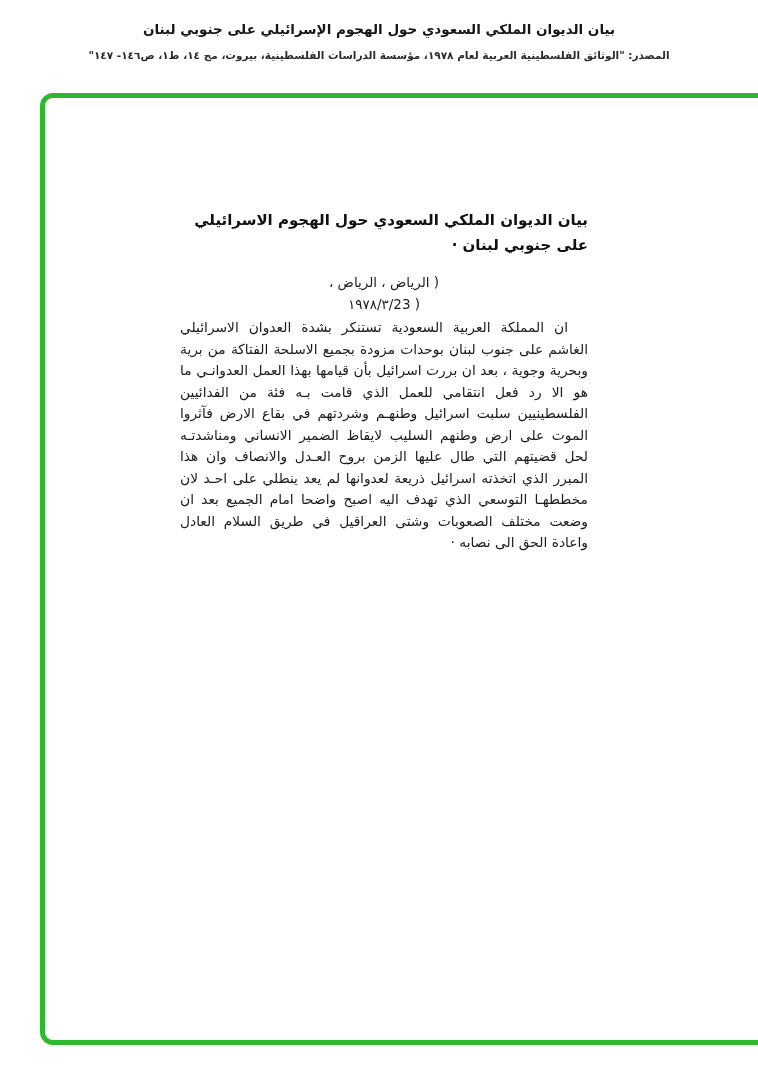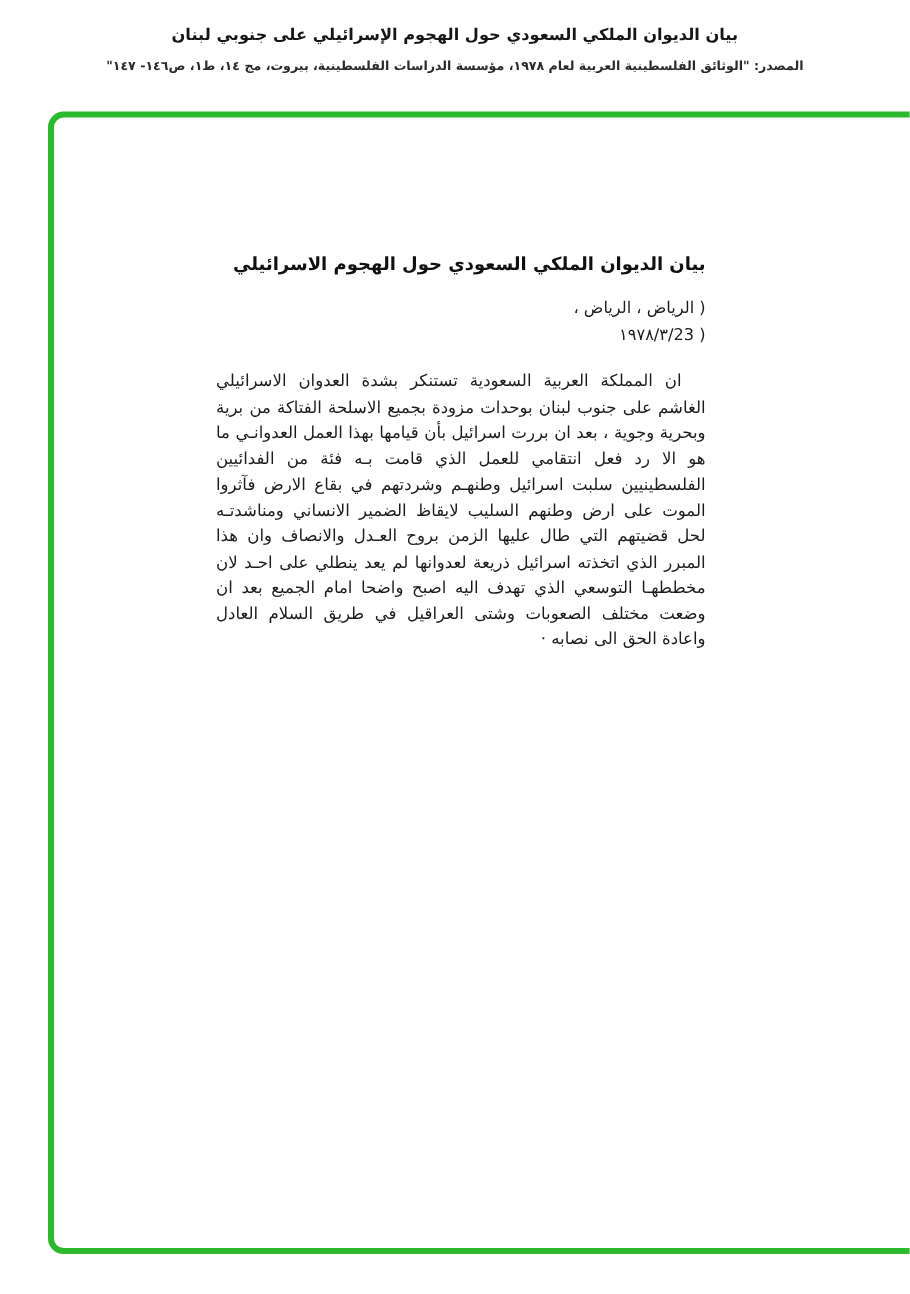--- a/index.html
+++ b/index.html
@@ -60,23 +60,23 @@
     color: #101010;
   }
   .doc-title .t-line { display: block; text-align: right; }
 
   .doc-byline {
     margin-top: 13px;
     font-size: 13.5px;
     line-height: 22px;
     color: #1c1c1c;
   }
-  .doc-byline .b-line { display: block; text-align: right; }
+  .doc-byline .b-line { display: block; text-align: center; }
 
-  .doc-body { margin-top: 18px; }
+  .doc-body { margin-top: 2px; }
   .doc-para {
     font-size: 13.8px;
     line-height: 21.5px;
     text-align: justify;
     text-indent: 20px;
     color: #1b1b1b;
   }
 </style>
 </head>
 <body>
@@ -84,20 +84,21 @@
 <header class="top-header">
   <div class="header-title">بيان الديوان الملكي السعودي حول الهجوم الإسرائيلي على جنوبي لبنان</div>
   <div class="header-source">المصدر: "الوثائق الفلسطينية العربية لعام ١٩٧٨،  مؤسسة الدراسات الفلسطينية، بيروت، مج ١٤، ط١، ص١٤٦- ١٤٧"</div>
 </header>
 
 <div class="green-frame">
   <div class="doc-page">
 
     <h1 class="doc-title">
       <span class="t-line">بيان الديوان الملكي السعودي حول الهجوم الاسرائيلي</span>
+      <span class="t-line">على جنوبي لبنان ·</span>
     </h1>
 
     <div class="doc-byline">
       <span class="b-line">( الرياض ، الرياض ،</span>
       <span class="b-line" dir="ltr">١٩٧٨/٣/23 )</span>
     </div>
 
     <div class="doc-body">
       <p class="doc-para">ان المملكة العربية السعودية تستنكر بشدة العدوان الاسرائيلي الغاشم على جنوب لبنان بوحدات مزودة بجميع الاسلحة الفتاكة من برية وبحرية وجوية ، بعد ان بررت اسرائيل بأن قيامها بهذا العمل العدوانـي ما هو الا رد فعل انتقامي للعمل الذي قامت بـه فئة من الفدائيين الفلسطينيين سلبت اسرائيل وطنهـم وشردتهم في بقاع الارض فآثروا الموت على ارض وطنهم السليب لايقاظ الضمير الانساني ومناشدتـه لحل قضيتهم التي طال عليها الزمن بروح العـدل والانصاف وان هذا المبرر الذي اتخذته اسرائيل ذريعة لعدوانها لم يعد ينطلي على احـد لان مخططهـا التوسعي الذي تهدف اليه اصبح واضحا امام الجميع بعد ان وضعت مختلف الصعوبات وشتى العراقيل في طريق السلام العادل واعادة الحق الى نصابه ·</p>
     </div>

